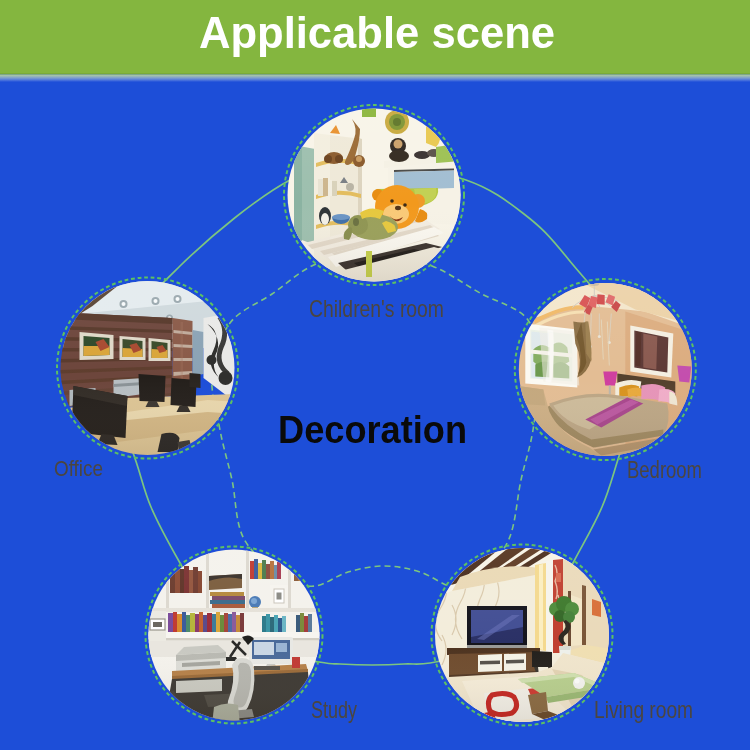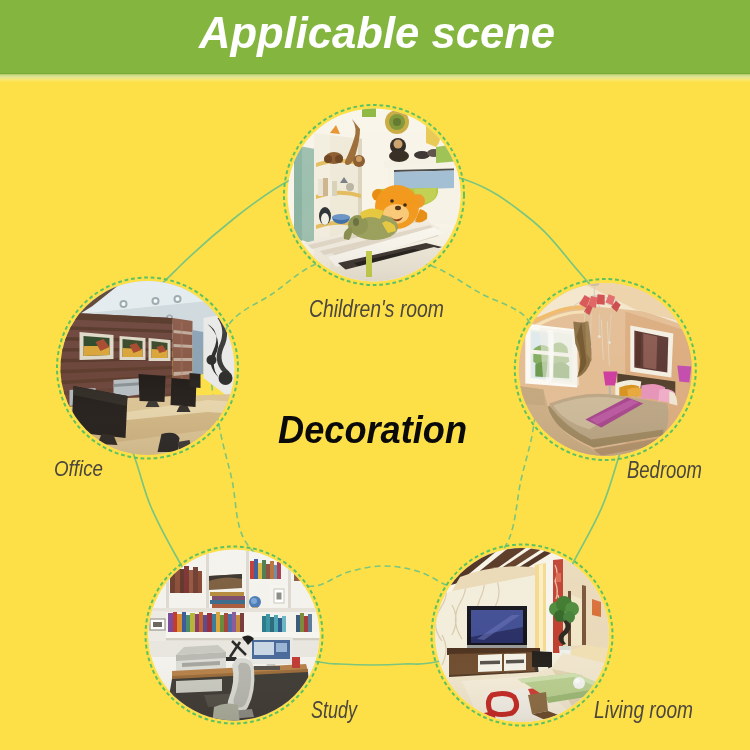--- a/index.html
+++ b/index.html
@@ -1,17 +1,17 @@
 <!DOCTYPE html>
 <html><head>
 <meta charset="utf-8">
 <style>
 html,body{margin:0;padding:0;background:#fff;}
-#stage{position:relative;width:750px;height:750px;overflow:hidden;background:#fde047;
-font-family:"Liberation Sans",sans-serif;font-style:italic;}
+#stage{position:relative;width:750px;height:750px;overflow:hidden;background:#1d4ed8;
+font-family:"Liberation Sans",sans-serif;}
 svg{display:block;}
 </style>
 </head>
 <body>
 <div id="stage">
 <svg width="750" height="750" viewBox="0 0 750 750">
 <defs>
 <clipPath id="cpTop">
           <circle cx="374" cy="195" r="86.5"></circle>
         </clipPath>

